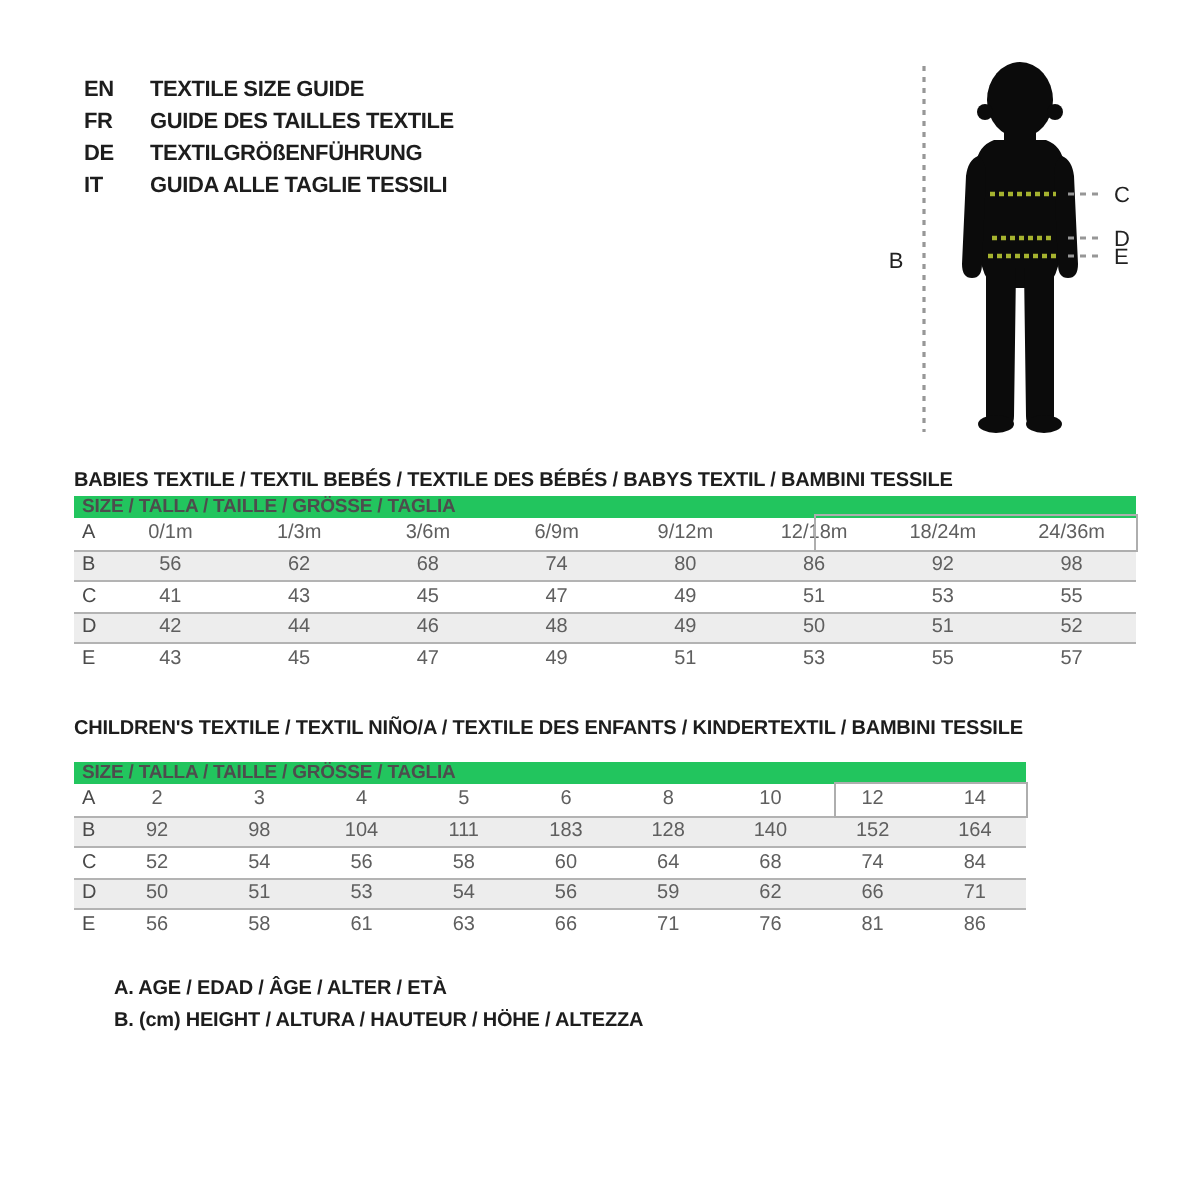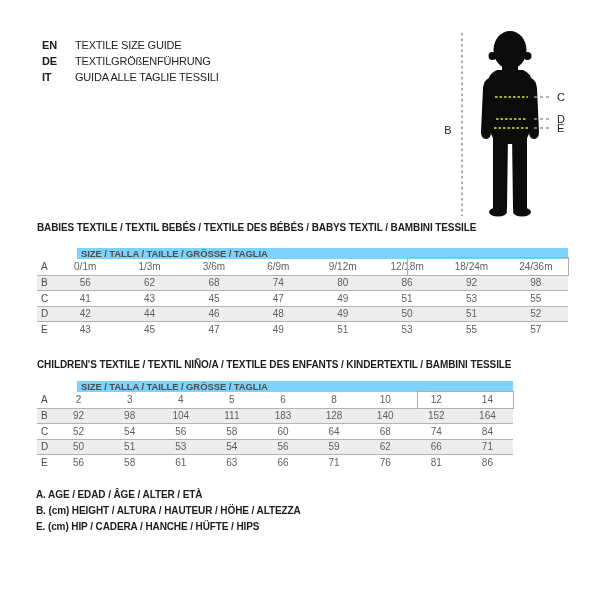--- a/index.html
+++ b/index.html
@@ -3,69 +3,73 @@
 <meta charset="utf-8">
 <style>
   html,body{margin:0;padding:0;background:#fff;}
   #stage{position:relative;width:600px;height:600px;background:#fff;overflow:hidden;
          font-family:"Liberation Sans",sans-serif;-webkit-font-smoothing:antialiased;}
 
   
   .lang-block{position:absolute;left:42px;top:37px;}
   .lang-row{display:flex;height:16px;align-items:center;}
   .lang-code{width:33px;font-size:11px;font-weight:bold;color:#1d1d1d;letter-spacing:-0.2px;}
-  .lang-text{font-size:11px;font-weight:normal;color:#1d1d1d;letter-spacing:-0.2px;white-space:nowrap;}
+  .lang-text{font-size:11px;font-weight:bold;color:#1d1d1d;letter-spacing:-0.2px;white-space:nowrap;}
 
   
   .figure-wrap{position:absolute;left:435px;top:22px;width:150px;height:200px;}
 
   
   .tbl-title{position:absolute;left:37px;font-size:10px;font-weight:bold;color:#1d1d1d;
              letter-spacing:-0.1px;white-space:nowrap;}
-  #babies-title{top:222px;}
+  #babies-title{top:235px;}
   #children-title{top:359px;}
 
   
   .size-table{position:absolute;left:37px;}
   #babies-table{top:248px;width:531px;}
   #children-table{top:381px;width:476px;}
-  .bar{height:11px;display:flex;align-items:center;background:#7dd3fc;
+  .bar{height:11px;display:flex;align-items:center;background:#22c55e;
        font-size:9.5px;font-weight:bold;color:#4d4d4d;padding-left:4px;box-sizing:border-box;
-       letter-spacing:-0.1px;white-space:nowrap;overflow:hidden;margin-left:40px;}
+       letter-spacing:-0.1px;white-space:nowrap;overflow:hidden;}
   .trow{display:flex;height:15.5px;align-items:center;box-sizing:border-box;}
   .trow.lined{border-top:1px solid #b3b3b3;}
   .trow.striped{background:#ededed;}
   .lbl{width:16px;padding-left:4px;box-sizing:border-box;font-size:10px;color:#4a4a4a;flex:none;}
   .cell{flex:1;text-align:center;font-size:10px;color:#5f5f5f;white-space:nowrap;}
 
   
   .hl-box{position:absolute;border:1px solid #aeaeae;background:transparent;pointer-events:none;}
   #babies-hl{left:407px;top:257px;width:160px;height:17px;}
   #children-hl{left:417px;top:391px;width:95px;height:16px;}
 
   
-  .legend{position:absolute;left:36px;top:486px;}
+  .legend{position:absolute;left:57px;top:486px;}
   .legend-row{height:16px;display:flex;align-items:center;font-size:10px;font-weight:bold;
               color:#1d1d1d;letter-spacing:-0.1px;white-space:nowrap;}
 
   svg text{font-family:"Liberation Sans",sans-serif;}
 </style>
 </head>
 <body>
 
 <div id="stage">
 
   <div class="lang-block">
 
       <div class="lang-row">
         <span class="lang-code">EN</span>
         <span class="lang-text">TEXTILE SIZE GUIDE</span>
       </div>
 
 
+      <div class="lang-row">
+        <span class="lang-code">FR</span>
+        <span class="lang-text">GUIDE DES TAILLES TEXTILE</span>
+      </div>
 
       <div class="lang-row">
         <span class="lang-code">DE</span>
         <span class="lang-text">TEXTILGRÖßENFÜHRUNG</span>
       </div>
 
       <div class="lang-row">
         <span class="lang-code">IT</span>
         <span class="lang-text">GUIDA ALLE TAGLIE TESSILI</span>
       </div>
@@ -236,16 +240,15 @@
   <div class="hl-box" id="children-hl"></div>
 
   <div class="legend">
 
       <div class="legend-row">A. AGE / EDAD / ÂGE / ALTER / ETÀ</div>
 
       <div class="legend-row">B. (cm) HEIGHT / ALTURA / HAUTEUR / HÖHE / ALTEZZA</div>
 
 
 
-      <div class="legend-row">E. (cm) HIP / CADERA / HANCHE / HÜFTE / HIPS</div>
     </div>
 
 </div>
 
 </body></html>

